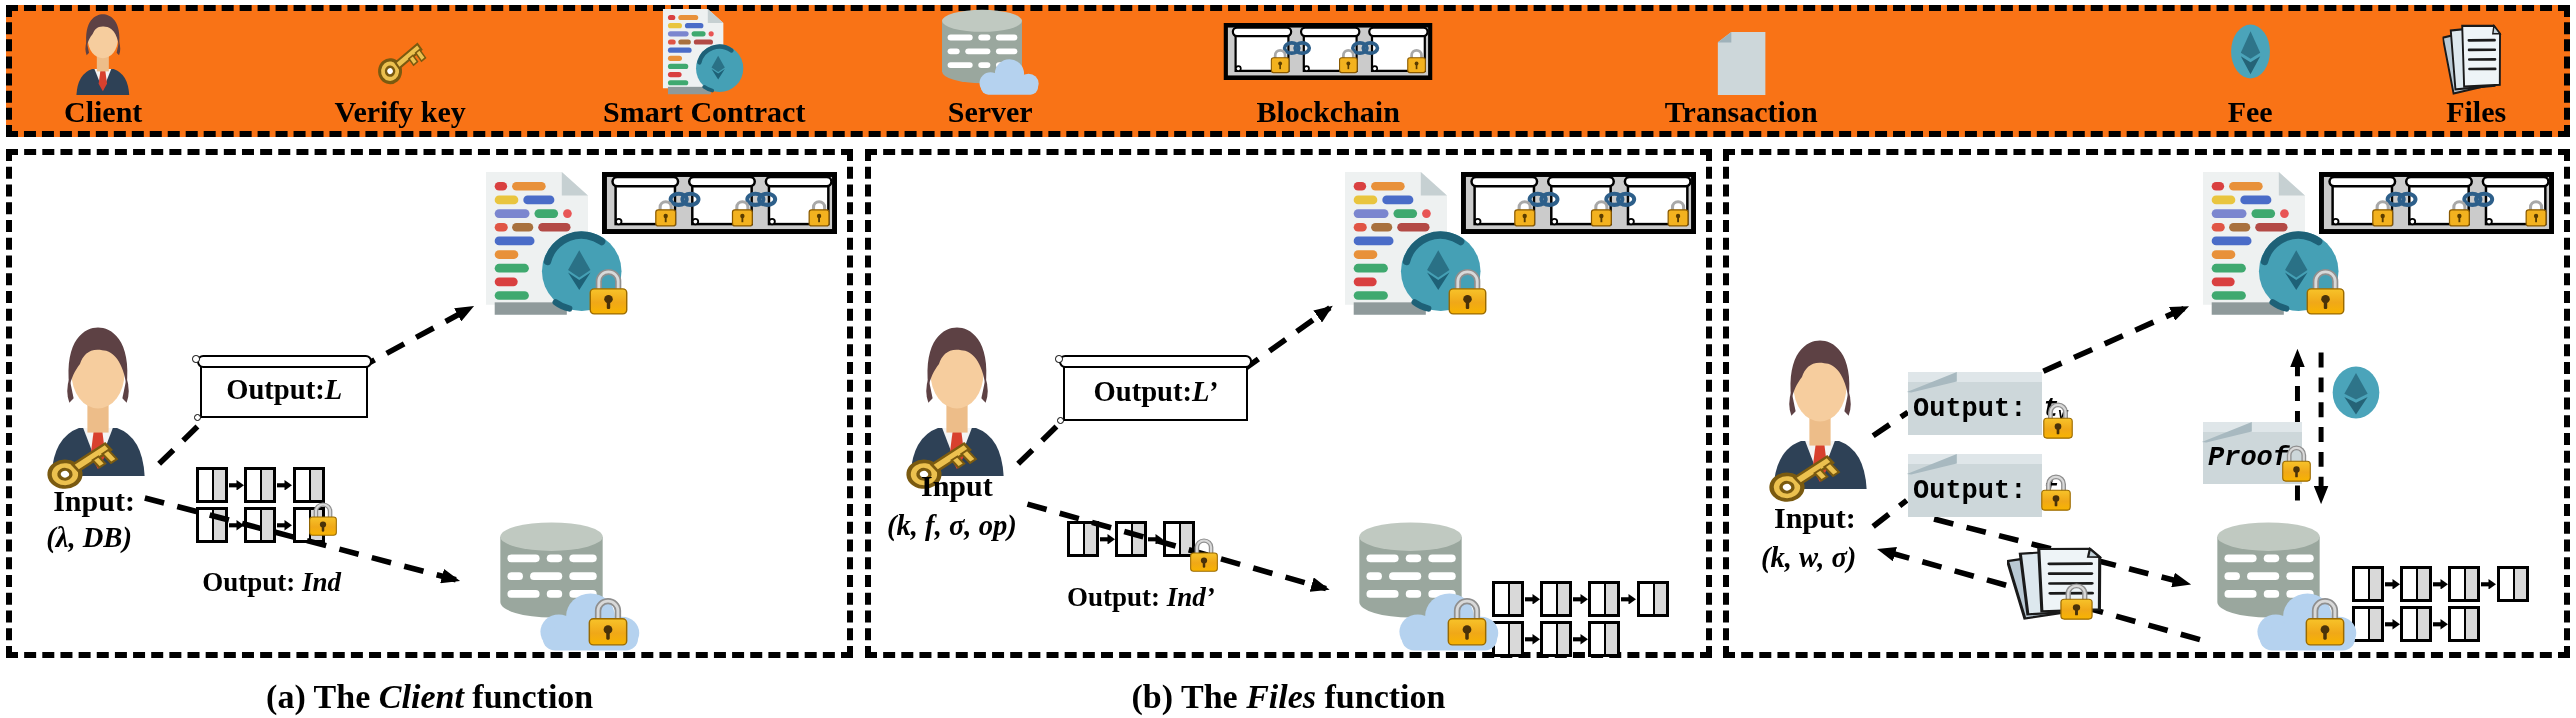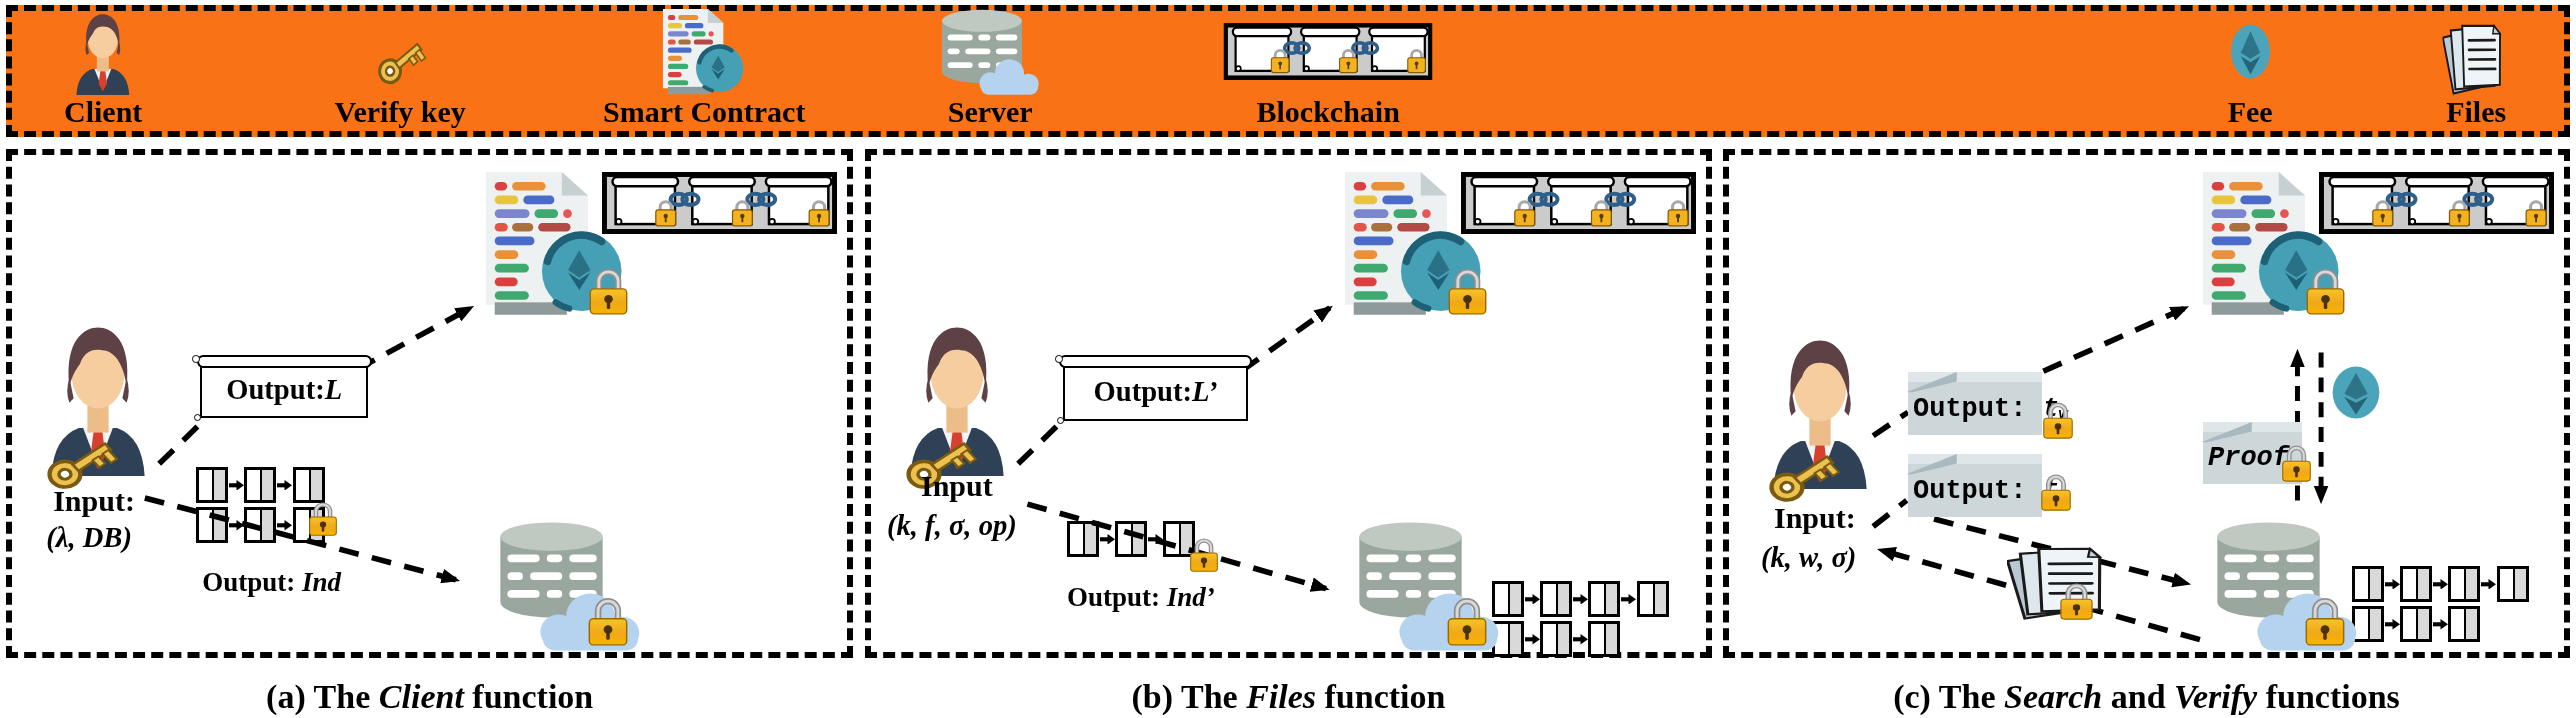--- a/index.html
+++ b/index.html
@@ -186,20 +186,31 @@
                 <path d="M8 14 V9 a9 9 0 0 1 18 0 v5" fill="none" stroke="#a8a8a8" stroke-width="5"></path>
                 <rect x="1" y="13" width="32" height="26" rx="4" fill="#f3b21f" stroke="#8a5a00" stroke-width="2"></rect>
                 <circle cx="17" cy="23" r="3.5" fill="#5a3c00"></circle>
                 <rect x="15.5" y="25" width="3" height="8" fill="#5a3c00"></rect>
               </g>
             </svg>
           </div>
         </div>
       <div class="llabel">Blockchain</div>
     </div>
+    <div class="litem" style="left:1729px">
+      <div class="licon">
+          <div class="icon" style="position:relative;width:48px;height:63px">
+            <svg viewBox="0 0 70 95" preserveAspectRatio="none">
+              <polygon points="0,16 20,0 70,0 70,95 0,95" fill="#cdd7da"></polygon>
+              <polygon points="0,16 20,0 20,16" fill="#9fb2ba"></polygon>
+            </svg>
+          </div>
+        </div>
+      <div class="llabel">Transaction</div>
+    </div>
     <div class="litem" style="left:2238px">
       <div class="licon" style="align-items:center">
           <div class="icon" style="position:relative;width:40px;height:55px">
             <svg viewBox="0 0 70 92" preserveAspectRatio="none">
               <ellipse cx="35" cy="46" rx="34" ry="45" fill="#4ba4ba"></ellipse>
               <polygon points="35,12 52,48 35,58 18,48" fill="#2e7489"></polygon>
               <polygon points="35,64 52,54 35,84 18,54" fill="#256377"></polygon>
             </svg>
           </div>
         </div>
@@ -1073,17 +1084,14 @@
         </div>
       </div>
   </div>
 
   <div class="caption" style="left:6.2px;width:847px">
     <span>(a) The </span><span class="it">Client</span><span> function</span><span class="it"></span><span></span>
   </div>
   <div class="caption" style="left:865px;width:847px">
     <span>(b) The </span><span class="it">Files</span><span> function</span><span class="it"></span><span></span>
   </div>
-  <div class="caption" style="left:1723px;width:847px">
-    <span>(c) The </span><span class="it">Search</span><span> and </span><span class="it">Verify</span><span> functions</span>
-  </div>
 </div>
 
 
 </body></html>

